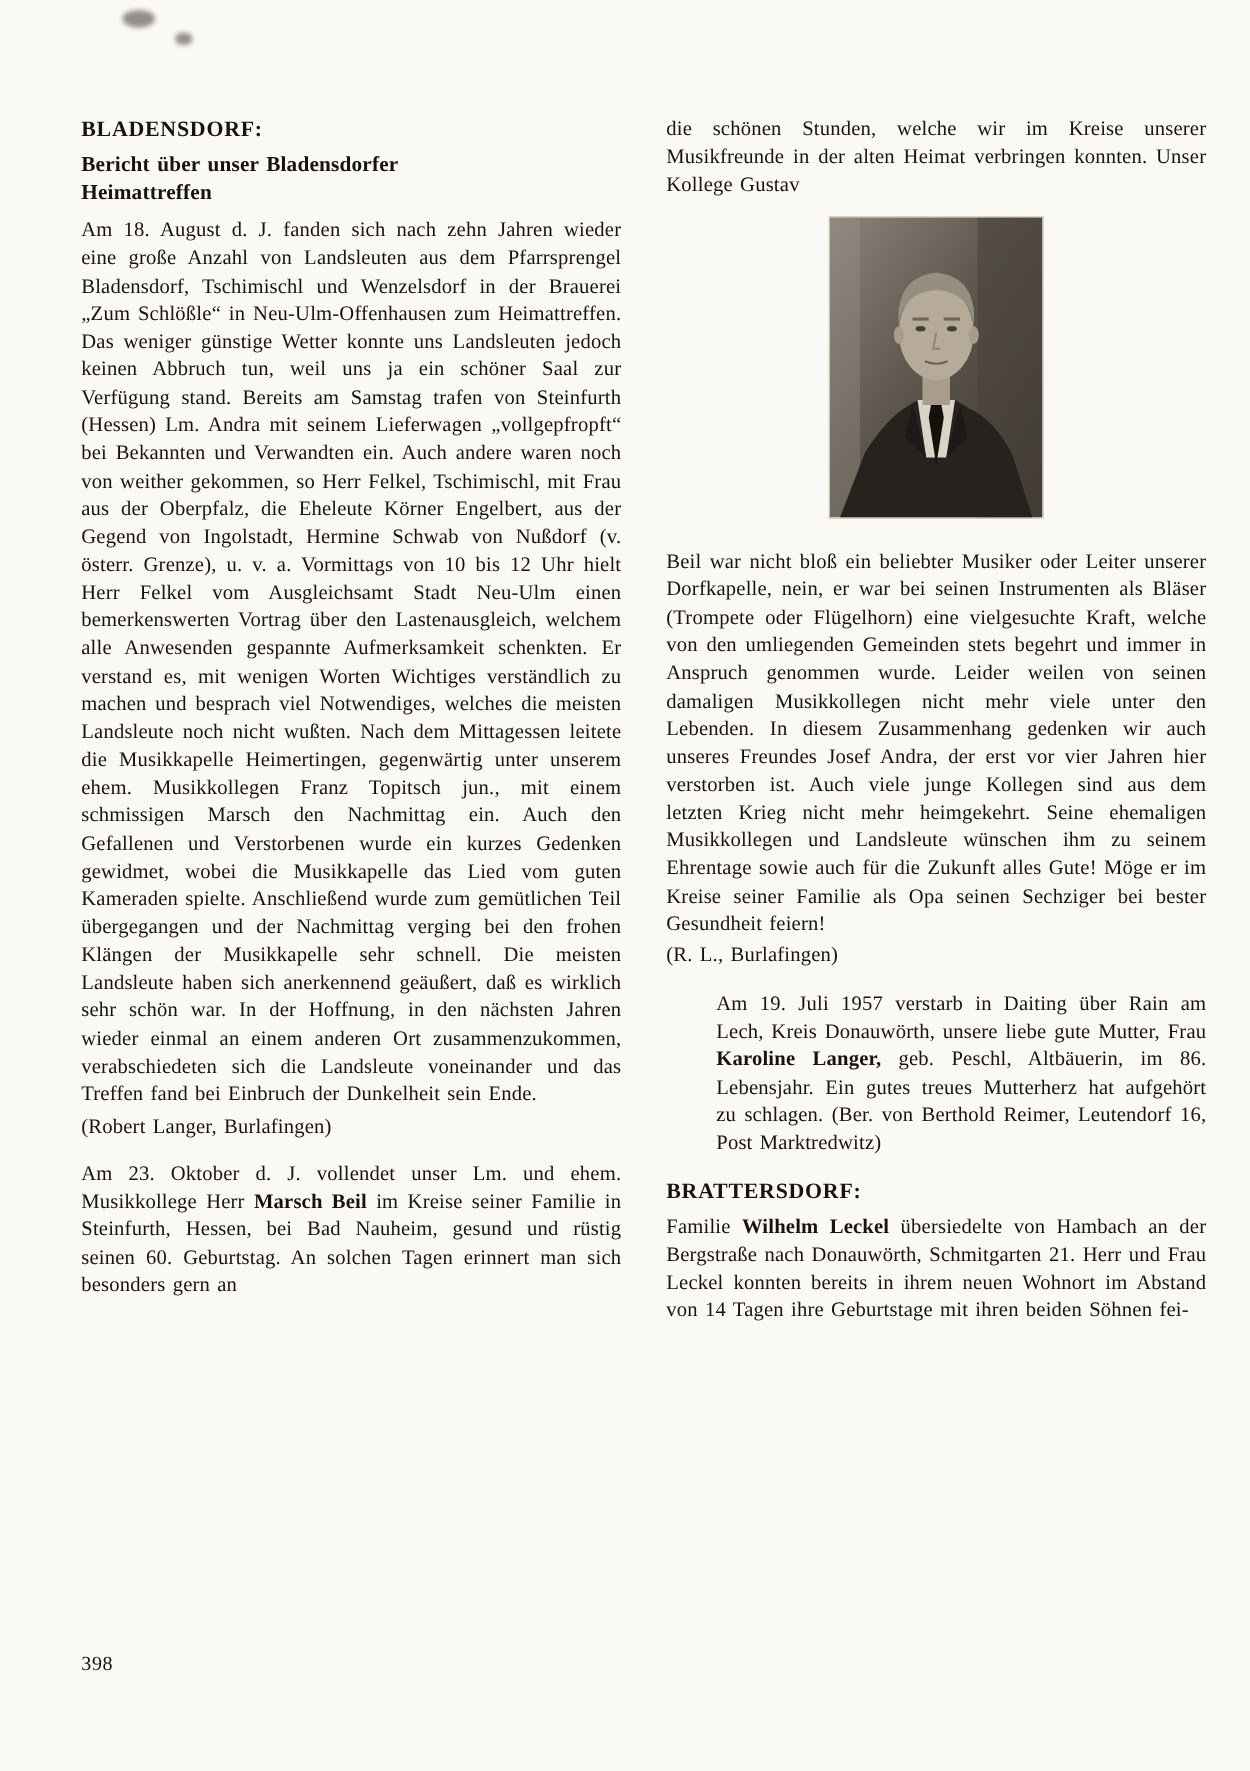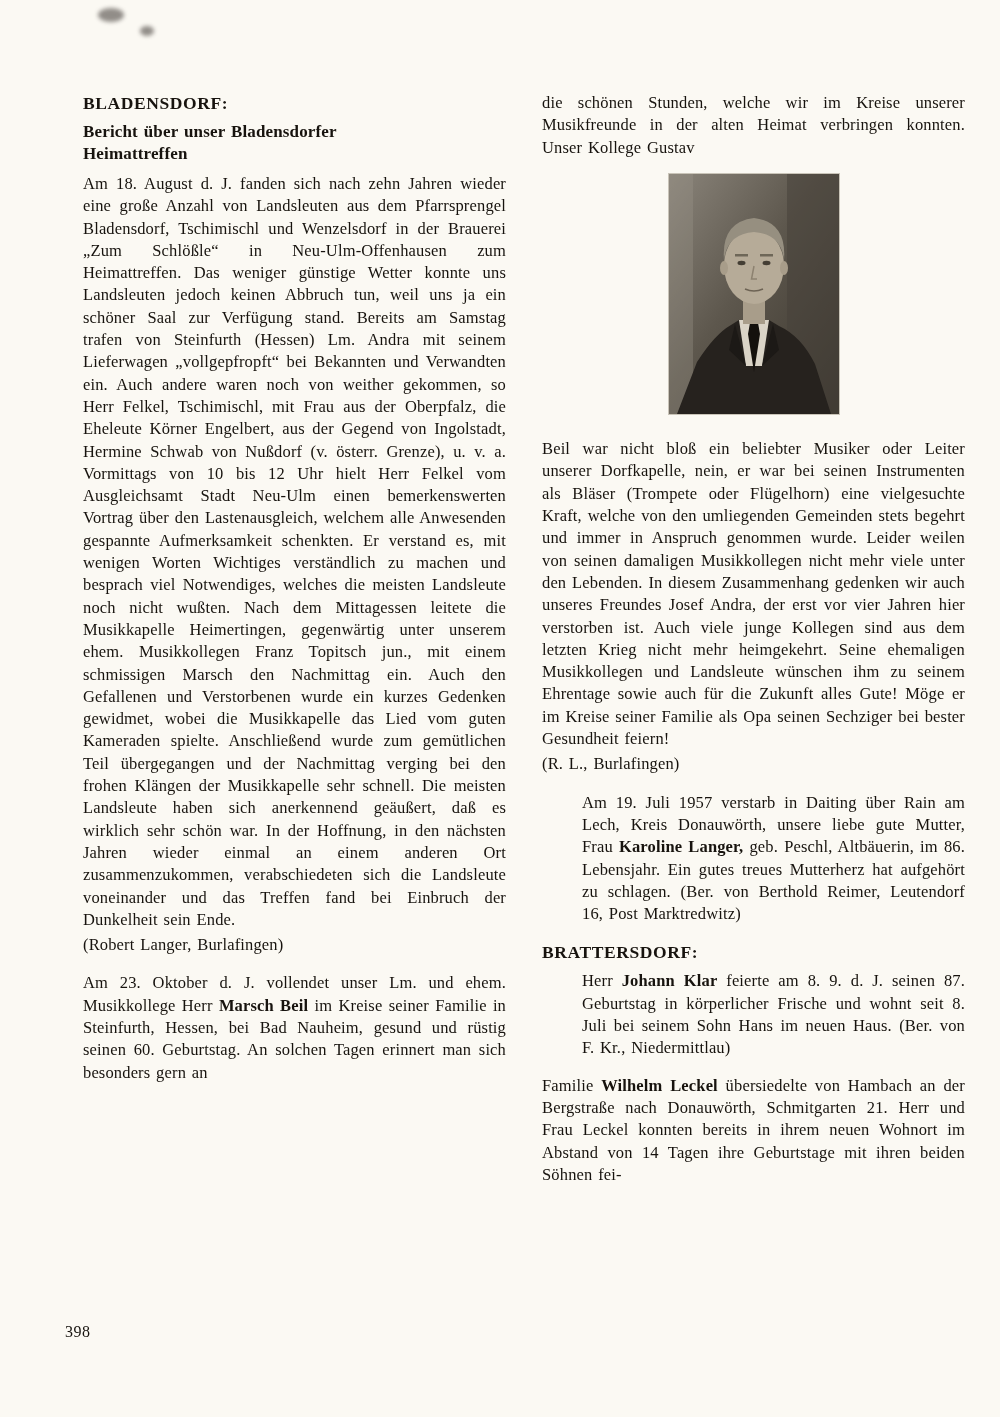--- a/index.html
+++ b/index.html
@@ -2,21 +2,21 @@
 <html><head>
 <meta charset="utf-8">
 <style>
   html,body{margin:0;padding:0;background:#6b6b6b;}
   .page{
     position:relative;
     width:1000px;height:1417px;
     margin:0 auto;
     background:#fbf9f3;
     box-sizing:border-box;
-    padding:92px 35px 0 83px;
+    padding:92px 35px 0 65px;
     font-family:"Liberation Serif","DejaVu Serif",serif;
     color:#17130e;
     overflow:hidden;
   }
   .scan-smudge{position:absolute;background:#3c3632;border-radius:50%;filter:blur(2px);opacity:.55;}
   .smudge-a{left:98px;top:8px;width:26px;height:14px;}
   .smudge-b{left:140px;top:26px;width:14px;height:10px;}
   .columns{display:flex;gap:36px;}
   .col{width:432px;font-size:16.5px;line-height:22.3px;text-align:justify;word-spacing:1.5px;letter-spacing:.15px;}
   h2.sect{font-size:17.5px;line-height:22px;margin:0 0 7px 0;letter-spacing:.6px;font-weight:bold;}
@@ -99,21 +99,20 @@
       </div>
 
       <p>Beil war nicht bloß ein beliebter Musiker oder Leiter unserer Dorfkapelle, nein, er war bei seinen Instrumenten als Bläser (Trompete oder Flügelhorn) eine vielgesuchte Kraft, welche von den umliegenden Gemeinden stets begehrt und immer in Anspruch genommen wurde. Leider weilen von seinen damaligen Musikkollegen nicht mehr viele unter den Lebenden. In diesem Zusammenhang gedenken wir auch unseres Freundes Josef Andra, der erst vor vier Jahren hier verstorben ist. Auch viele junge Kollegen sind aus dem letzten Krieg nicht mehr heimgekehrt. Seine ehemaligen Musikkollegen und Landsleute wünschen ihm zu seinem Ehrentage sowie auch für die Zukunft alles Gute! Möge er im Kreise seiner Familie als Opa seinen Sechziger bei bester Gesundheit feiern!</p>
 
       <p class="sig">(R. L., Burlafingen)</p>
 
       <p class="gap-after"><span>Am 19. Juli 1957 verstarb in Daiting über Rain am Lech, Kreis Donauwörth, unsere liebe gute Mutter, Frau </span><b>Karoline Langer,</b><span> geb. Peschl, Altbäuerin, im 86. Lebensjahr. Ein gutes treues Mutterherz hat aufgehört zu schlagen. (Ber. von Berthold Reimer, Leutendorf 16, Post Marktredwitz)</span></p>
 
       <h2 class="sect sect-right">BRATTERSDORF:</h2>
 
-      <p class="gap-after"><span>Herr </span><b>Johann Klar</b><span> feierte am 8. 9. d. J. seinen 87. Geburtstag in körperlicher Frische und wohnt seit 8. Juli bei seinem Sohn Hans im neuen Haus. (Ber. von F. Kr., Niedermittlau)</span></p>
 
       <p><span>Familie </span><b>Wilhelm Leckel</b><span> übersiedelte von Hambach an der Bergstraße nach Donauwörth, Schmitgarten 21.  Herr und Frau Leckel konnten bereits in ihrem neuen Wohnort im Abstand von 14 Tagen ihre Geburtstage mit ihren beiden Söhnen fei-</span></p>
     </div>
 
   </div>
 
   <div class="page-number">398</div>
 </div>
 
 </body></html>

